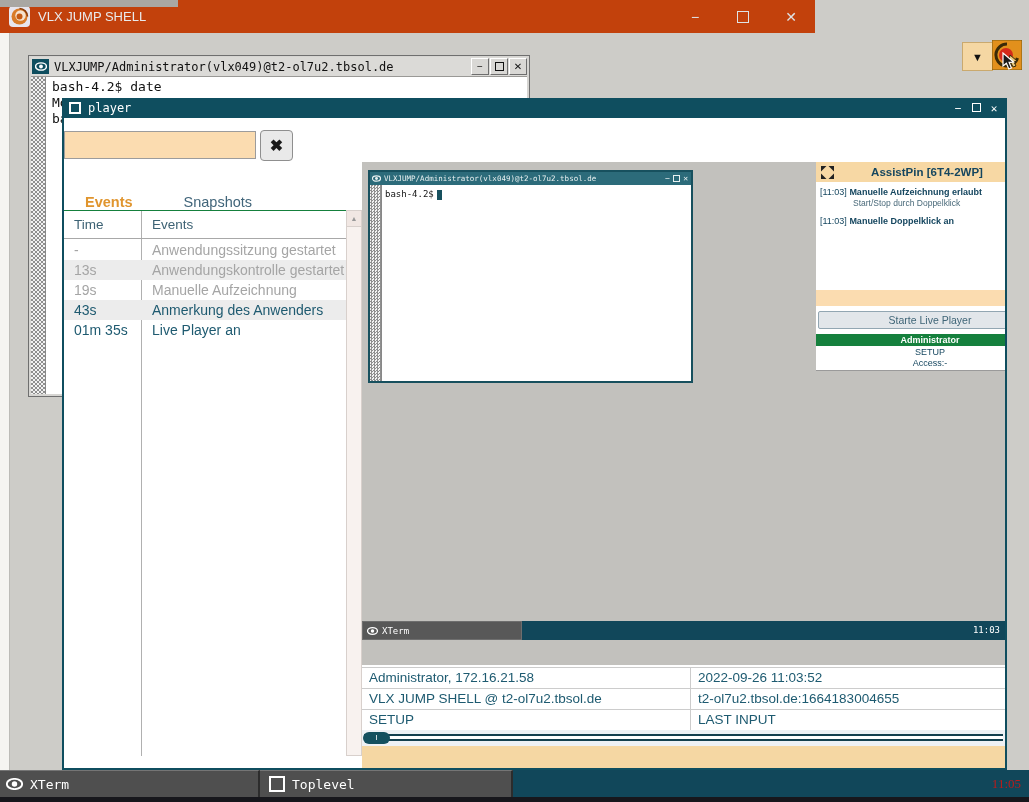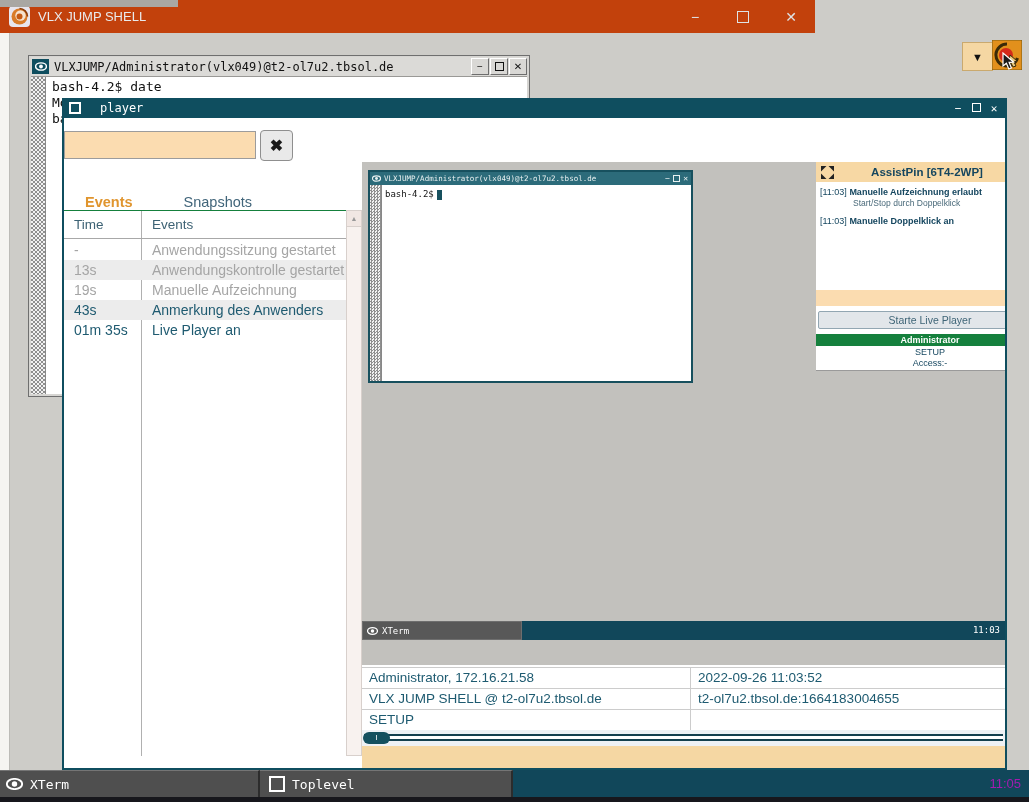--- a/index.html
+++ b/index.html
@@ -45,21 +45,21 @@
            background-size:4px 4px;}
   #term-scroll{position:absolute;left:0;top:0;width:14px;bottom:0;border-right:1px solid #8a8a8a;}
   #term-text{position:absolute;left:21px;top:2px;font-family:"DejaVu Sans Mono",monospace;
              font-size:13px;line-height:16px;color:#111;white-space:pre;}
 
   
   #player{position:absolute;left:62px;top:98px;width:945px;height:672px;background:#0f4e5f;}
   #player-titlebar{position:absolute;left:0;top:0;right:0;height:20px;display:flex;
                    align-items:center;color:#fff;}
   #player-tb-icon{width:8px;height:8px;border:2px solid #fff;margin-left:7px;}
-  #player-title{font-family:"DejaVu Sans Mono",monospace;font-size:12px;margin-left:19px;}
+  #player-title{font-family:"DejaVu Sans Mono",monospace;font-size:12px;margin-left:7px;}
   #player-controls{position:absolute;right:4px;top:0;height:20px;display:flex;align-items:center;color:#fff;}
   .p-ctl{width:18px;text-align:center;font-size:11px;font-family:"DejaVu Sans Mono",monospace;}
   .p-box{width:7px;height:7px;border:1.5px solid #fff;display:inline-block;}
   #player-body{position:absolute;left:2px;top:20px;width:941px;height:650px;background:#fff;overflow:hidden;}
 
   
   #search-input{position:absolute;left:0px;top:13px;width:192px;height:28px;background:#fbdcb0;
                 border:1px solid #9c9c9c;box-sizing:border-box;font-size:13px;padding:0 5px;outline:none;}
   #clear-btn{position:absolute;left:196px;top:12px;width:33px;height:31px;background:#e9e9e9;
              border:1px solid #8f8f8f;border-radius:4px;box-sizing:border-box;display:flex;
@@ -161,21 +161,21 @@
   #orange-bar{position:absolute;left:298px;top:628px;width:643px;height:22px;background:#f5d7a3;}
 
   
   #taskbar{position:absolute;left:0;top:770px;width:1029px;height:27px;background:#11475a;display:flex;}
   .task-btn{height:27px;background:#4f4f4f;border-top:1px solid #757575;border-right:2px solid #2c2c2c;
             display:flex;align-items:center;color:#fff;box-sizing:border-box;}
   #task-xterm{width:260px;padding-left:6px;}
   #task-toplevel{width:253px;padding-left:9px;}
   .task-label{font-family:"DejaVu Sans Mono",monospace;font-size:13px;margin-left:7px;}
   .sq-icon{width:12px;height:12px;border:2px solid #fff;display:inline-block;}
-  #task-clock{position:absolute;right:8px;top:776px;color:#a21caf;font-family:Liberation Sans, sans-serif;
+  #task-clock{position:absolute;right:8px;top:776px;color:#b91c1c;font-family:Liberation Serif, serif;
               font-size:13px;}
   #bottom-strip{position:absolute;left:0;top:797px;width:1029px;height:5px;background:#17171c;}
 </style>
 </head>
 <body>
 
 <div id="root">
 
   <div id="main-titlebar">
     <svg id="app-icon" viewBox="0 0 21 21">
@@ -364,20 +364,21 @@
         <div class="info-row">
           <div class="info-left">Administrator, 172.16.21.58</div>
           <div class="info-right">2022-09-26 11:03:52</div>
         </div>
         <div class="info-row">
           <div class="info-left">VLX JUMP SHELL @ t2-ol7u2.tbsol.de</div>
           <div class="info-right">t2-ol7u2.tbsol.de:1664183004655</div>
         </div>
         <div class="info-row">
           <div class="info-left">SETUP</div>
+          <div class="info-right">LAST INPUT</div>
         </div>
       </div>
 
       <div id="timeline">
         <div id="timeline-track"></div>
         <div id="timeline-handle">I</div>
       </div>
 
       <div id="orange-bar"></div>
 

